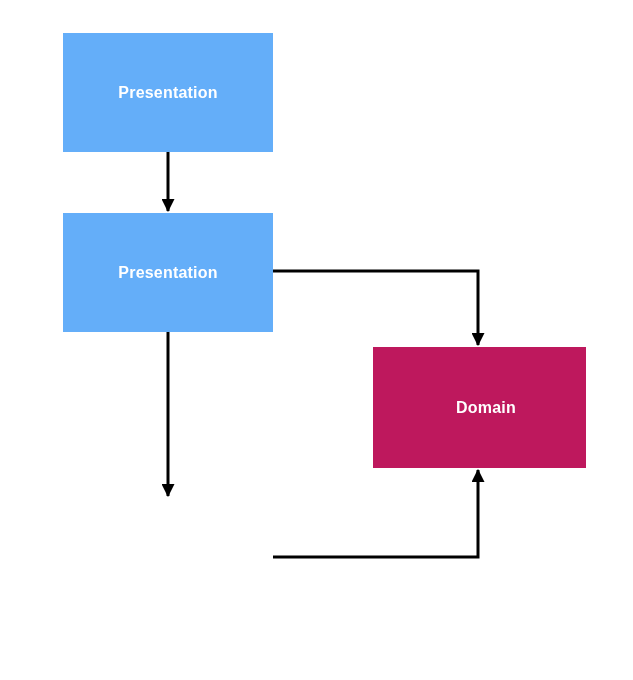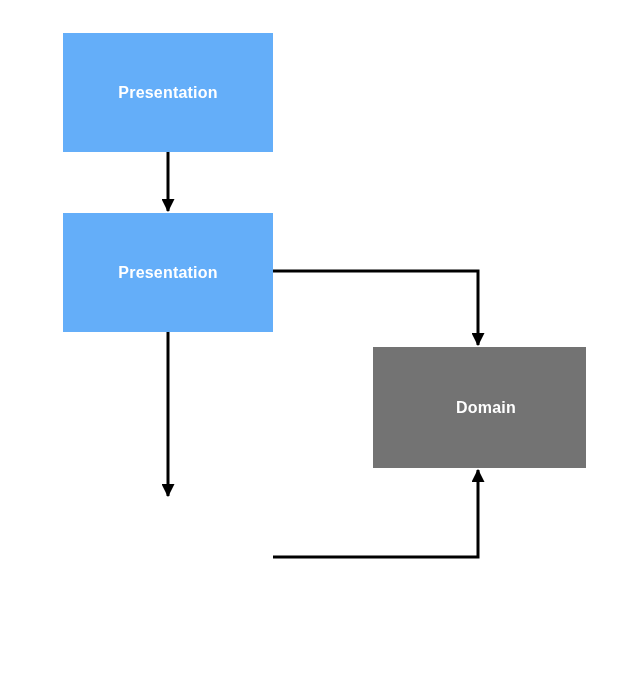--- a/index.html
+++ b/index.html
@@ -60,18 +60,18 @@
   </svg>
 
   <div class="node node-presentation" style="background-color: rgb(100, 174, 249);">
     <span class="node-label" style="color: rgb(255, 255, 255);">Presentation</span>
   </div>
 
   <div class="node node-application" style="background-color: rgb(100, 174, 249);">
     <span class="node-label" style="color: rgb(255, 255, 255);">Presentation</span>
   </div>
 
-  <div class="node node-domain" style="background-color: #737373; padding-left: 13px;">
+  <div class="node node-domain" style="background-color: #be185d; padding-left: 13px;">
     <span class="node-label" style="color: rgb(255, 255, 255);">Domain</span>
   </div>
 
 
 </div>
 
 </body></html>

